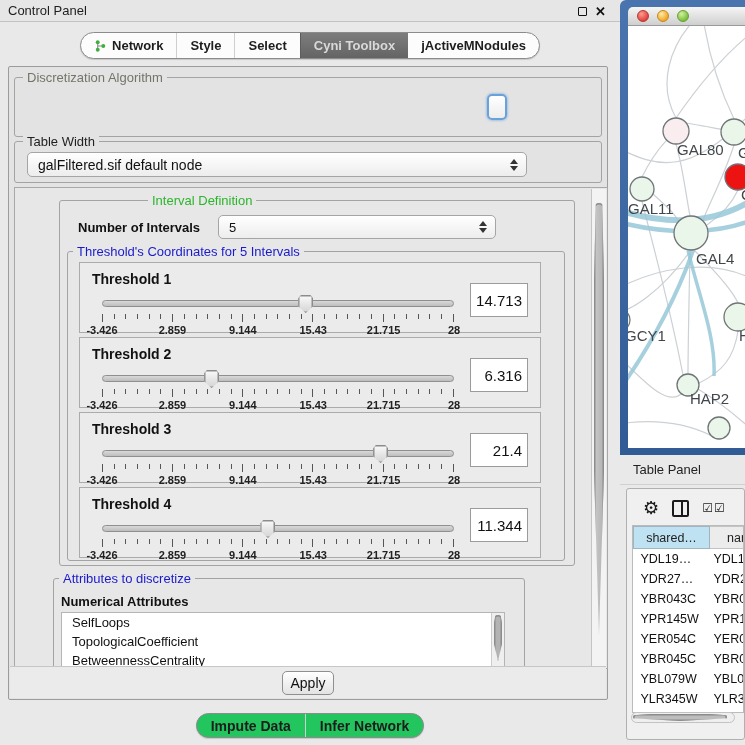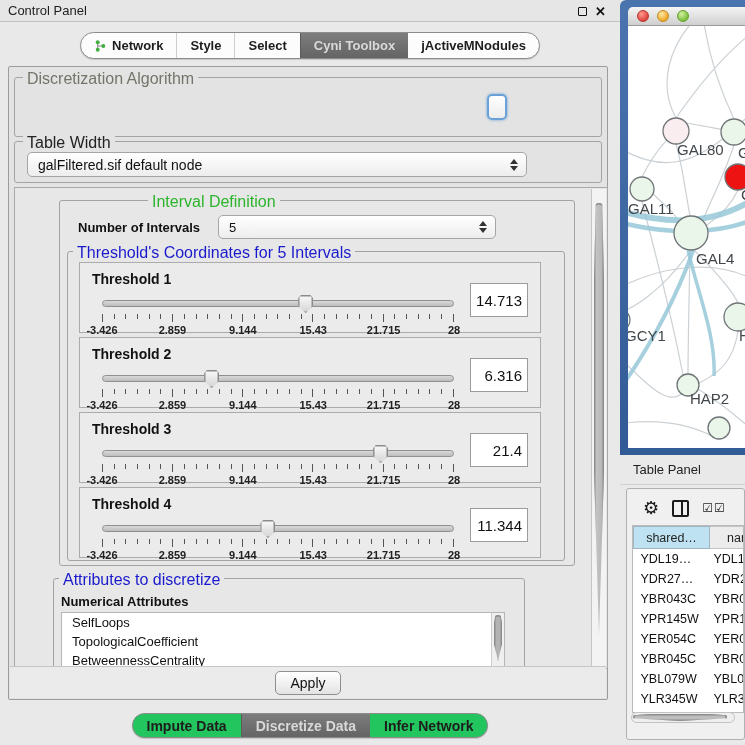--- a/index.html
+++ b/index.html
@@ -19,21 +19,21 @@
   .seg-item { display:flex; align-items:center; gap:5px; padding:0 13px; font-size:13px; font-weight:bold; color:#1d1d1d; position:relative; }
   .seg-item + .seg-item { border-left:1px solid #cfcfcf; }
   .seg-item.sel { background:linear-gradient(#7d7d7d,#646464); color:#d9d9d9; border-left:1px solid #5c5c5c; }
   .seg-item.sel + .seg-item { border-left:none; }
   .net-icon { width:13px; height:14px; display:inline-block; }
 
   
   .outer-panel { left:8px; top:66px; width:600px; height:634px; background:#e3e3e3; border:1px solid #9c9c9c; border-radius:2px; }
 
   .groupbox { position:absolute; border:1px solid #a3a3a3; border-radius:3px; }
-  .grouplabel { position:absolute; top:-8px; font-size:16px; padding:0 4px; background:#e3e3e3; white-space:nowrap; }
+  .grouplabel { position:absolute; top:-8px; font-size:13px; padding:0 4px; background:#e3e3e3; white-space:nowrap; }
   .lbl-green { color:#2cb52c; }
   .lbl-blue  { color:#1a1acd; }
   .lbl-gray  { color:#74746a; }
 
   
   .combo { position:absolute; background:linear-gradient(#ffffff,#ededed); border:1px solid #a5a5a5; border-radius:5px; display:flex; align-items:center; font-size:14px; padding-left:10px; color:#111; }
   .combo .stepper { position:absolute; right:8px; top:0; bottom:0; display:flex; flex-direction:column; justify-content:center; gap:2px; }
   .tri-up    { width:0; height:0; border-left:4px solid transparent; border-right:4px solid transparent; border-bottom:5px solid #333; }
   .tri-down  { width:0; height:0; border-left:4px solid transparent; border-right:4px solid transparent; border-top:5px solid #333; }
 
@@ -71,21 +71,21 @@
 
   
   .attr-title { position:absolute; font-size:13px; font-weight:bold; color:#111; }
   .attr-list { position:absolute; background:#fff; border:1px solid #b5b5b5; overflow:hidden; font-size:13px; }
   .attr-list .item { height:19px; line-height:19px; padding-left:10px; color:#111; }
   .attr-scroll { position:absolute; width:13px; background:#efefef; border-left:1px solid #ccc; }
   .attr-scroll .thumb { position:absolute; left:2px; width:8px; border-radius:4px; background:#b3b3b3; }
 
   
   .apply-row { position:absolute; left:1px; right:1px; bottom:1px; height:32px; background:#ebebeb; border-top:1px solid #c6c6c6; display:flex; justify-content:center; align-items:center; }
-  .apply-btn { width:66px; height:24px; background:linear-gradient(#ffffff,#e3e3e3); border:1px solid #8f8f8f; border-radius:5px; font-size:14px; color:#111; font-family:"Liberation Sans",sans-serif; }
+  .apply-btn { width:52px; height:24px; background:linear-gradient(#ffffff,#e3e3e3); border:1px solid #8f8f8f; border-radius:5px; font-size:14px; color:#111; font-family:"Liberation Sans",sans-serif; }
 
   
   .bottom-tabs { left:0; top:703px; width:620px; display:flex; justify-content:center; }
   .seg2 { display:inline-flex; border:1px solid #8b8b8b; border-radius:13px; background:#22c55e; overflow:hidden; height:25px; box-shadow:0 1px 1px rgba(0,0,0,.15);margin-top:10px; }
   .seg2 .seg-item { padding:0 14px; font-size:14px; }
 
   
   .net-window { left:620px; top:0; width:125px; height:455px; background:linear-gradient(#4a74ad,#315b94); border-top-left-radius:6px; }
   .net-titlebar { position:absolute; left:8px; top:7px; right:-1px; height:19px; background:linear-gradient(#f5f5f5,#cfcfcf); border-top-left-radius:5px; border-bottom:1px solid #9a9a9a; display:flex; align-items:center; padding-left:9px; gap:8px; }
   .light { width:12px; height:12px; border-radius:50%; }
@@ -408,23 +408,20 @@
 
   <div class="apply-row">
     <button class="apply-btn">Apply</button>
   </div>
 </div>
 
 <div class="abs bottom-tabs">
   <div class="seg2">
     <div class="seg-item">
         <span>Impute Data</span>
-      </div>
-    <div class="seg-item sel">
-        <span>Discretize Data</span>
       </div>
     <div class="seg-item">
         <span>Infer Network</span>
       </div>
   </div>
 </div>
 
 <div class="abs net-window">
   <div class="net-titlebar">
     <span class="light red"></span>

